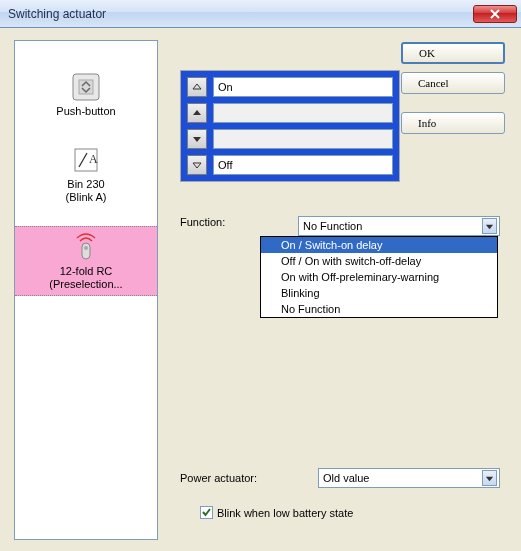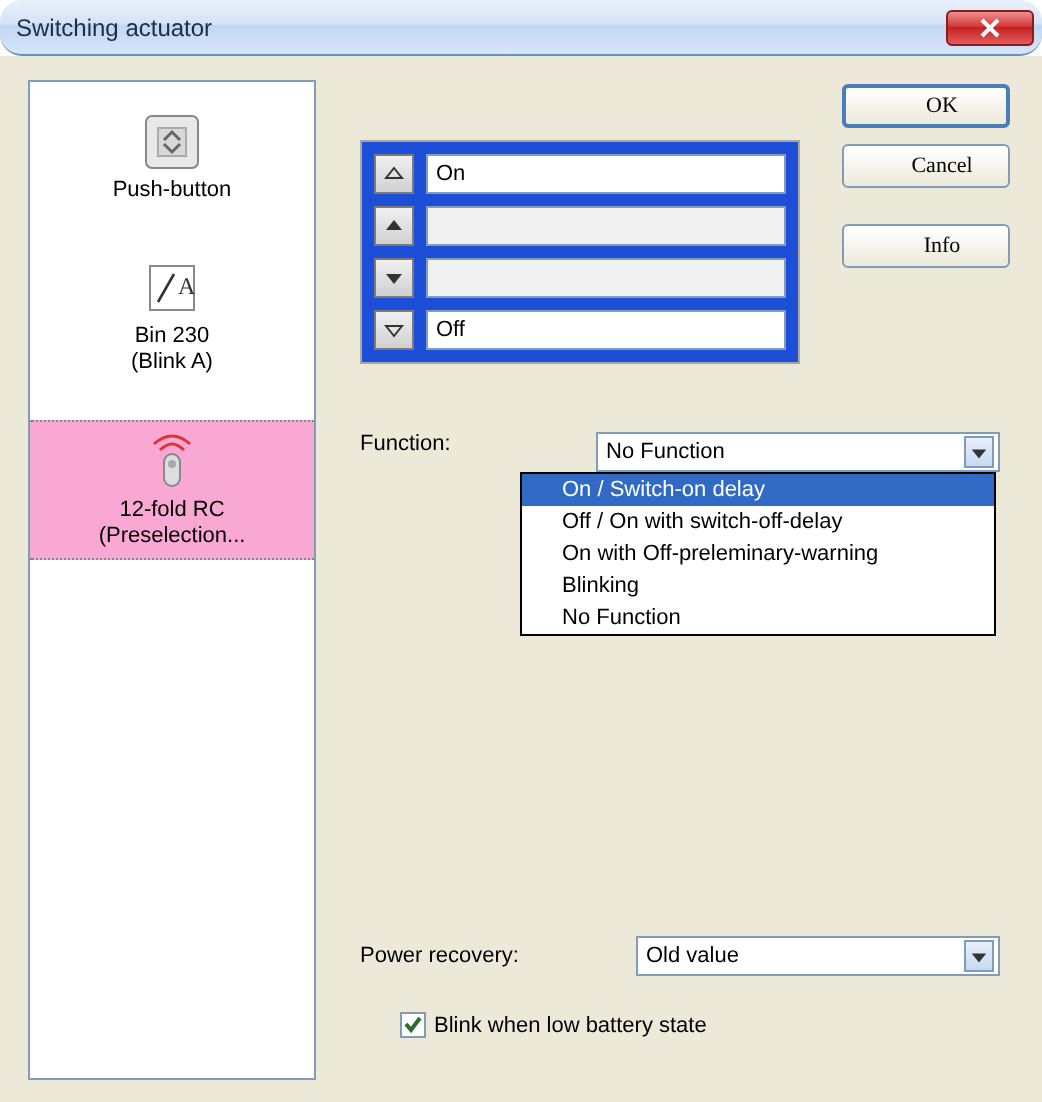--- a/index.html
+++ b/index.html
@@ -13,21 +13,20 @@
     overflow: hidden;
   }
   .titlebar {
     height: 28px;
     background: linear-gradient(to bottom, #e8f0fb 0%, #d5e3f7 45%, #c1d6f2 46%, #d7e5f8 100%);
     border-bottom: 1px solid #6a8fc7;
     display: flex;
     align-items: center;
     padding: 0 4px 0 8px;
     position: relative;
-    border-radius: 11px;
   }
   .titlebar .title {
     color: #1e2c4a;
     flex: 1;
     font-size: 12px;
   }
   .closebtn {
     width: 44px;
     height: 18px;
     background: linear-gradient(to bottom, #f08f8f 0%, #d23a3a 45%, #c32020 46%, #e25a5a 100%);
@@ -47,47 +46,46 @@
     padding: 8px;
   }
   .sidepane {
     position: absolute;
     top: 12px;
     left: 14px;
     width: 144px;
     height: 500px;
     background: #fff;
     border: 1px solid #7f9db9;
-    padding-top: 10px;
+    padding-top: 26px;
     text-align: center;
   }
   .side-item {
     margin-bottom: 18px;
     padding: 4px 2px;
   }
   .side-item.selected {
     background: #f9a8d4;
     border-top: 1px dotted #888;
     border-bottom: 1px dotted #888;
   }
   .side-icon {
     width: 32px; height: 32px;
     margin: 0 auto 2px;
     display:flex;align-items:center;justify-content:center;
   }
   .side-item .lbl { line-height: 13px; }
   .btn {
     position: absolute;
-    width: 84px;
+    width: 104px;
     height: 22px;
     background: linear-gradient(to bottom,#fff,#ece9d8);
     border: 1px solid #7f9db9;
     border-radius: 3px;
     font: 11px Tahoma;
-    text-align: center;
     line-height: 20px;
     padding-left: 16px;
   }
   .btn.default { border: 2px solid #4a7ebb; line-height: 18px; }
   .rows-group {
     position: absolute;
     left: 180px;
     top: 42px;
     width: 220px;
     border: 1px solid #a6a6a6;
@@ -260,21 +258,21 @@
 
   <div class="dropdown" style="left:260px;top:208px;width:238px;">
     <div class="opt sel">On / Switch-on delay</div>
     <div class="opt">Off / On with switch-off-delay</div>
     <div class="opt">On with Off-preleminary-warning</div>
     <div class="opt">Blinking</div>
     <div class="opt">No Function</div>
   </div>
 
   <div class="form-row" style="top:440px;width:320px;align-items:center;">
-    <span class="label" style="width:130px;">Power recovery:</span>
+    <span class="label" style="width:130px;">Power actuator:</span>
     <div class="combo" style="flex:1;">
       <span>Old value</span>
       <span class="caret">
         <svg width="9" height="9" viewBox="0 0 10 10">
             <path d="M1 3 L5 8 L9 3 Z" fill="#333"></path>
           </svg>
       </span>
     </div>
   </div>
 

